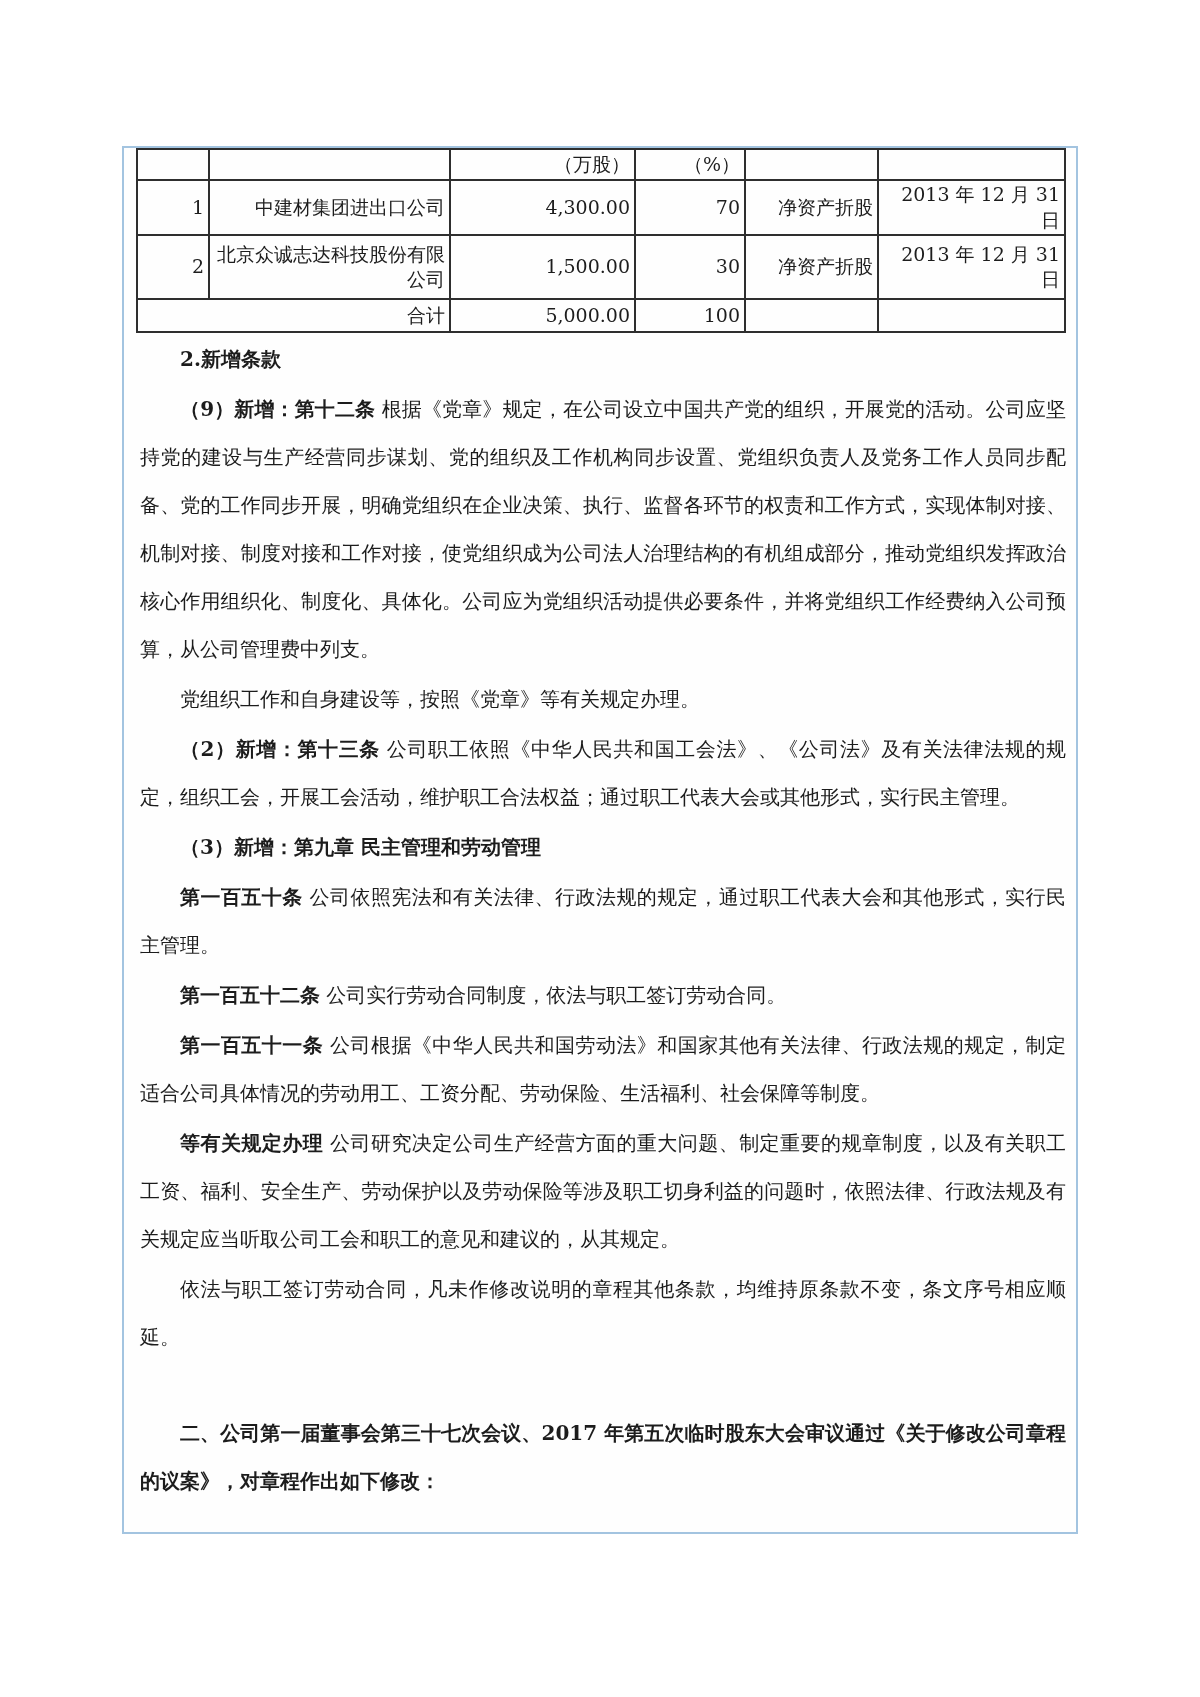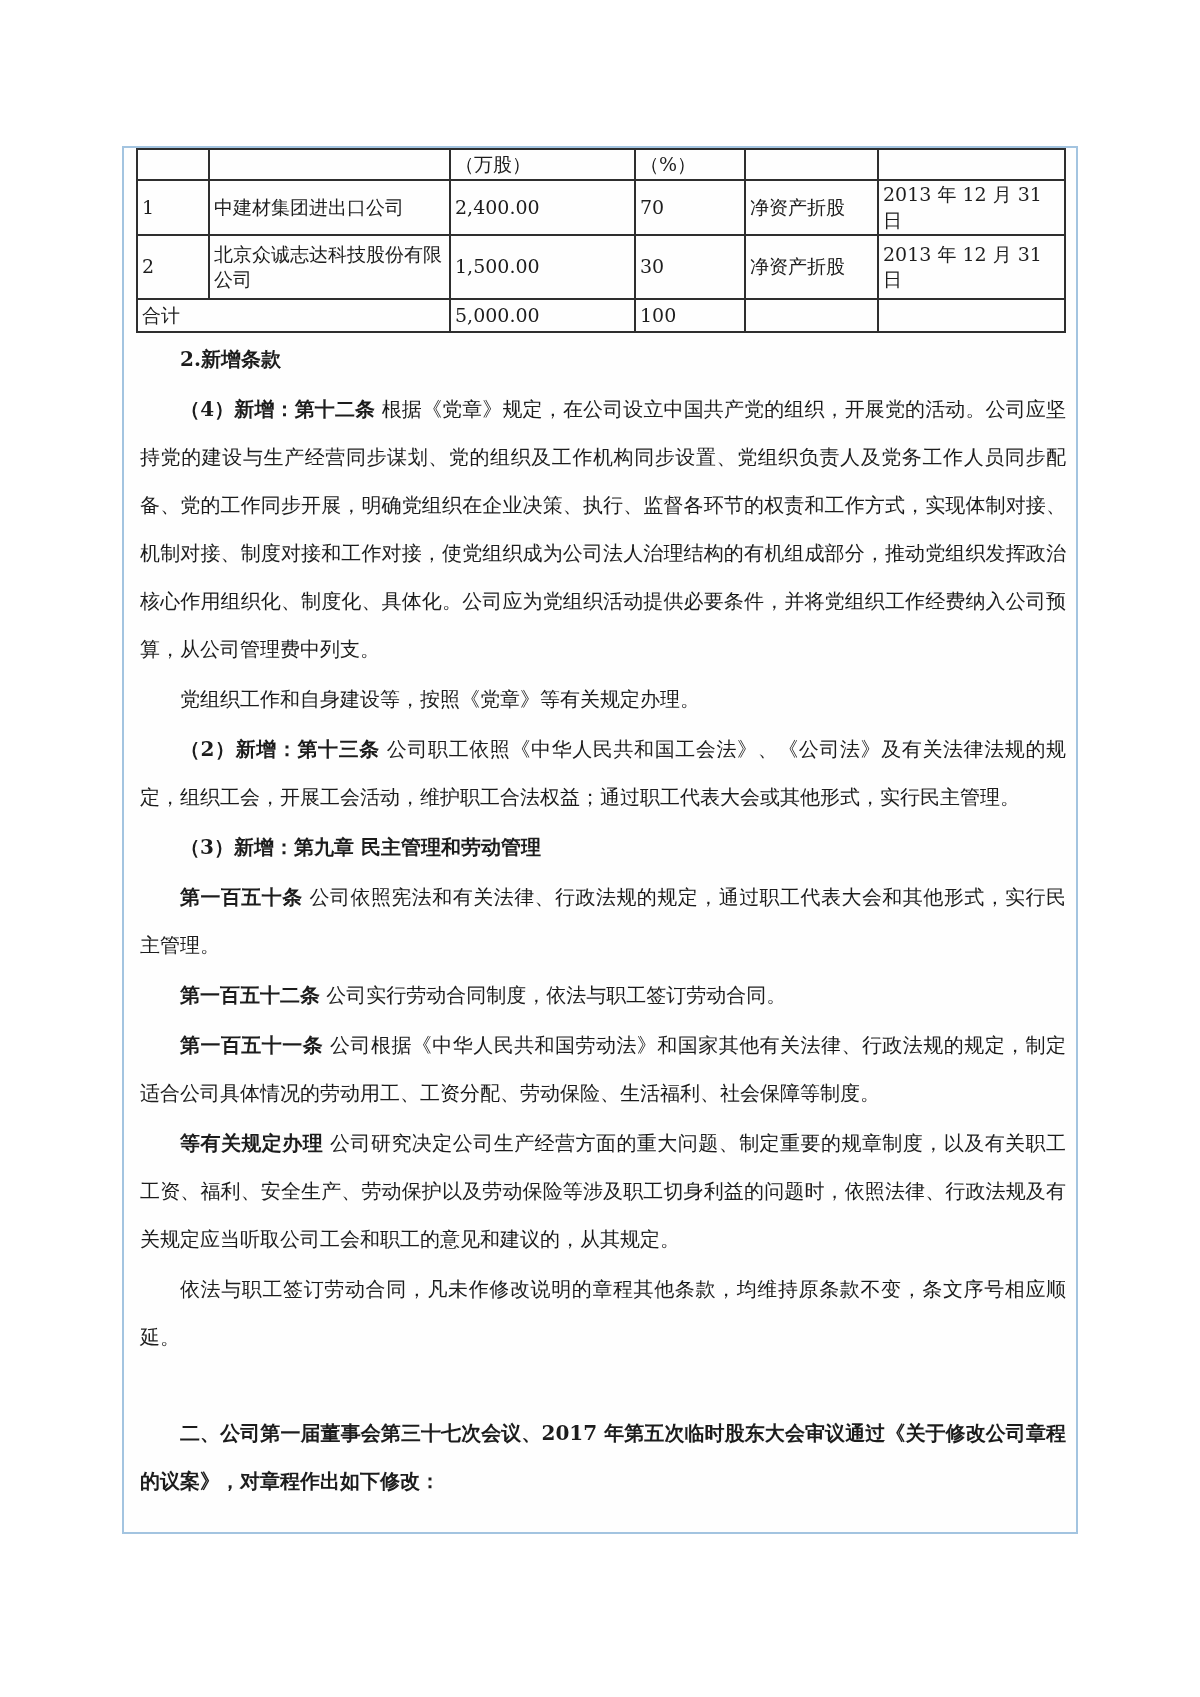--- a/index.html
+++ b/index.html
@@ -28,21 +28,21 @@
   table.doc-table {
     border-collapse: collapse;
     table-layout: fixed;
     width: 928px;
     margin-left: 2px;
     font-size: 19px;
     color: #1d1d1d;
   }
   table.doc-table td {
     border: 2px solid #2e2e2e;
-    text-align: left;
+    text-align: right;
     vertical-align: middle;
     padding: 1px 4px;
     line-height: 1.35;
     overflow: hidden;
   }
   tr.r-head  { height: 31px; }
   tr.r-one   { height: 35px; }
   tr.r-two   { height: 64px; }
   tr.r-total { height: 33px; padding-left: 40px; }
   
@@ -78,21 +78,21 @@
         <td></td>
         <td></td>
         <td>（万股）</td>
         <td>（%）</td>
         <td></td>
         <td></td>
       </tr>
       <tr class="r-one">
         <td>1</td>
         <td>中建材集团进出口公司</td>
-        <td>2,400.00</td>
+        <td>4,300.00</td>
         <td>70</td>
         <td>净资产折股</td>
         <td>2013 年 12 月 31 日</td>
       </tr>
       <tr class="r-two">
         <td>2</td>
         <td>北京众诚志达科技股份有限公司</td>
         <td>1,500.00</td>
         <td>30</td>
         <td>净资产折股</td>
@@ -103,21 +103,21 @@
         <td>5,000.00</td>
         <td>100</td>
         <td></td>
         <td></td>
       </tr>
     </tbody>
       </table>
 
     <div class="textblock">
       <p class="para"><b class="lead">2.新增条款</b><span></span></p>
-      <p class="para"><b class="lead">（4）新增：第十二条</b><span> 根据《党章》规定，在公司设立中国共产党的组织，开展党的活动。公司应坚持党的建设与生产经营同步谋划、党的组织及工作机构同步设置、党组织负责人及党务工作人员同步配备、党的工作同步开展，明确党组织在企业决策、执行、监督各环节的权责和工作方式，实现体制对接、机制对接、制度对接和工作对接，使党组织成为公司法人治理结构的有机组成部分，推动党组织发挥政治核心作用组织化、制度化、具体化。公司应为党组织活动提供必要条件，并将党组织工作经费纳入公司预算，从公司管理费中列支。</span></p>
+      <p class="para"><b class="lead">（9）新增：第十二条</b><span> 根据《党章》规定，在公司设立中国共产党的组织，开展党的活动。公司应坚持党的建设与生产经营同步谋划、党的组织及工作机构同步设置、党组织负责人及党务工作人员同步配备、党的工作同步开展，明确党组织在企业决策、执行、监督各环节的权责和工作方式，实现体制对接、机制对接、制度对接和工作对接，使党组织成为公司法人治理结构的有机组成部分，推动党组织发挥政治核心作用组织化、制度化、具体化。公司应为党组织活动提供必要条件，并将党组织工作经费纳入公司预算，从公司管理费中列支。</span></p>
       <p class="para"><b class="lead"></b><span>党组织工作和自身建设等，按照《党章》等有关规定办理。</span></p>
       <p class="para"><b class="lead">（2）新增：第十三条</b><span> 公司职工依照《中华人民共和国工会法》、《公司法》及有关法律法规的规定，组织工会，开展工会活动，维护职工合法权益；通过职工代表大会或其他形式，实行民主管理。</span></p>
       <p class="para"><b class="lead">（3）新增：第九章 民主管理和劳动管理</b><span></span></p>
       <p class="para"><b class="lead">第一百五十条</b><span> 公司依照宪法和有关法律、行政法规的规定，通过职工代表大会和其他形式，实行民主管理。</span></p>
       <p class="para"><b class="lead">第一百五十二条</b><span> 公司实行劳动合同制度，依法与职工签订劳动合同。</span></p>
       <p class="para"><b class="lead">第一百五十一条</b><span> 公司根据《中华人民共和国劳动法》和国家其他有关法律、行政法规的规定，制定适合公司具体情况的劳动用工、工资分配、劳动保险、生活福利、社会保障等制度。</span></p>
       <p class="para"><b class="lead">等有关规定办理</b><span> 公司研究决定公司生产经营方面的重大问题、制定重要的规章制度，以及有关职工工资、福利、安全生产、劳动保护以及劳动保险等涉及职工切身利益的问题时，依照法律、行政法规及有关规定应当听取公司工会和职工的意见和建议的，从其规定。</span></p>
       <p class="para"><b class="lead"></b><span>依法与职工签订劳动合同，凡未作修改说明的章程其他条款，均维持原条款不变，条文序号相应顺延。</span></p>
       <p class="para gap-before"><b class="lead">二、公司第一届董事会第三十七次会议、2017 年第五次临时股东大会审议通过《关于修改公司章程的议案》，对章程作出如下修改：</b><span></span></p>
     </div>

